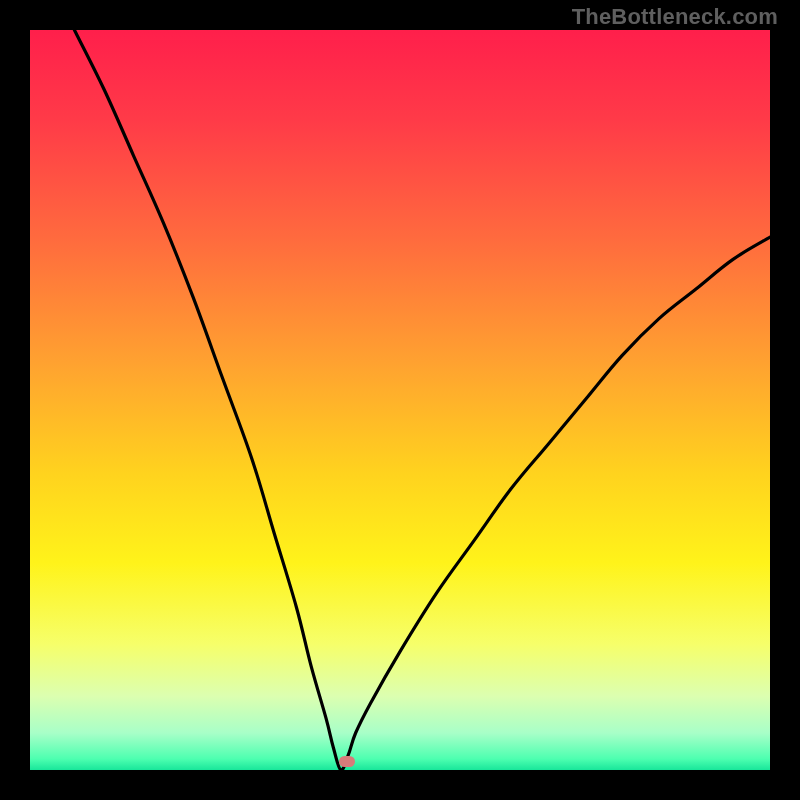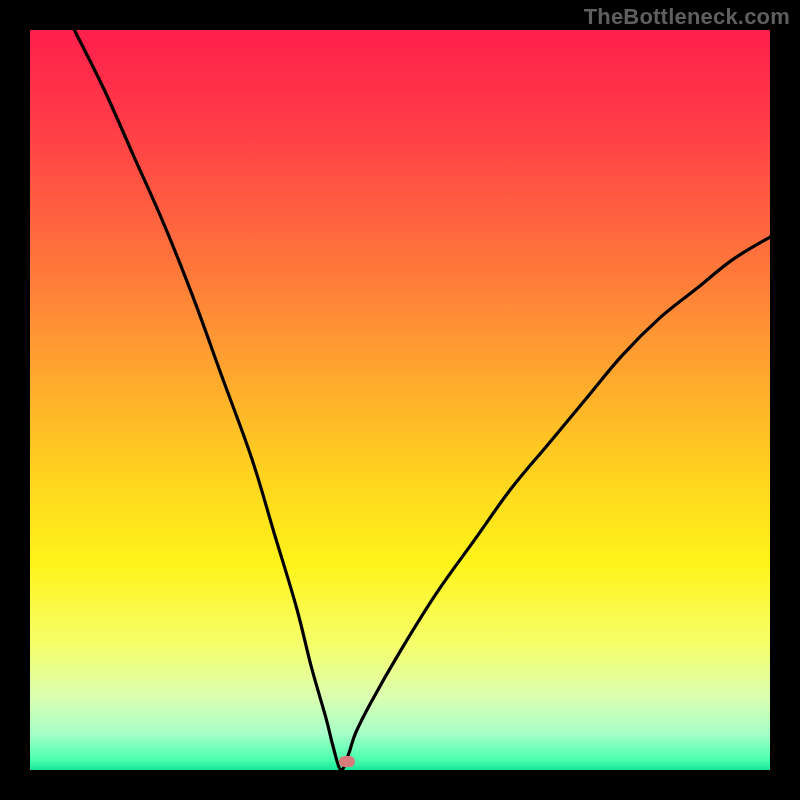--- a/index.html
+++ b/index.html
@@ -13,21 +13,21 @@
   }
   .frame {
     position: relative;
     width: 800px;
     height: 800px;
     background: #000;
   }
   .watermark {
     position: absolute;
     top: 4px;
-    right: 10px;
+    right: 22px;
     color: #5f5f5f;
     font-size: 22px;
     font-weight: 600;
     letter-spacing: 0.2px;
     z-index: 10;
     user-select: none;
   }
   .plot-area {
     position: absolute;
     left: 30px;

